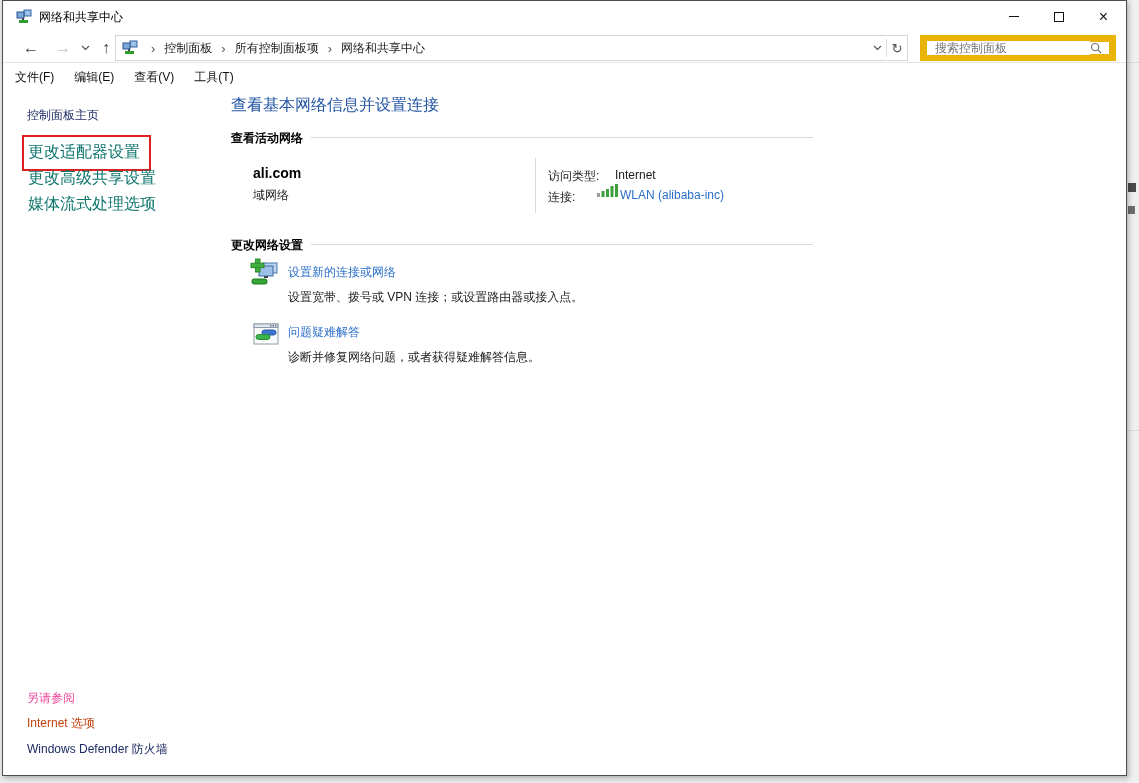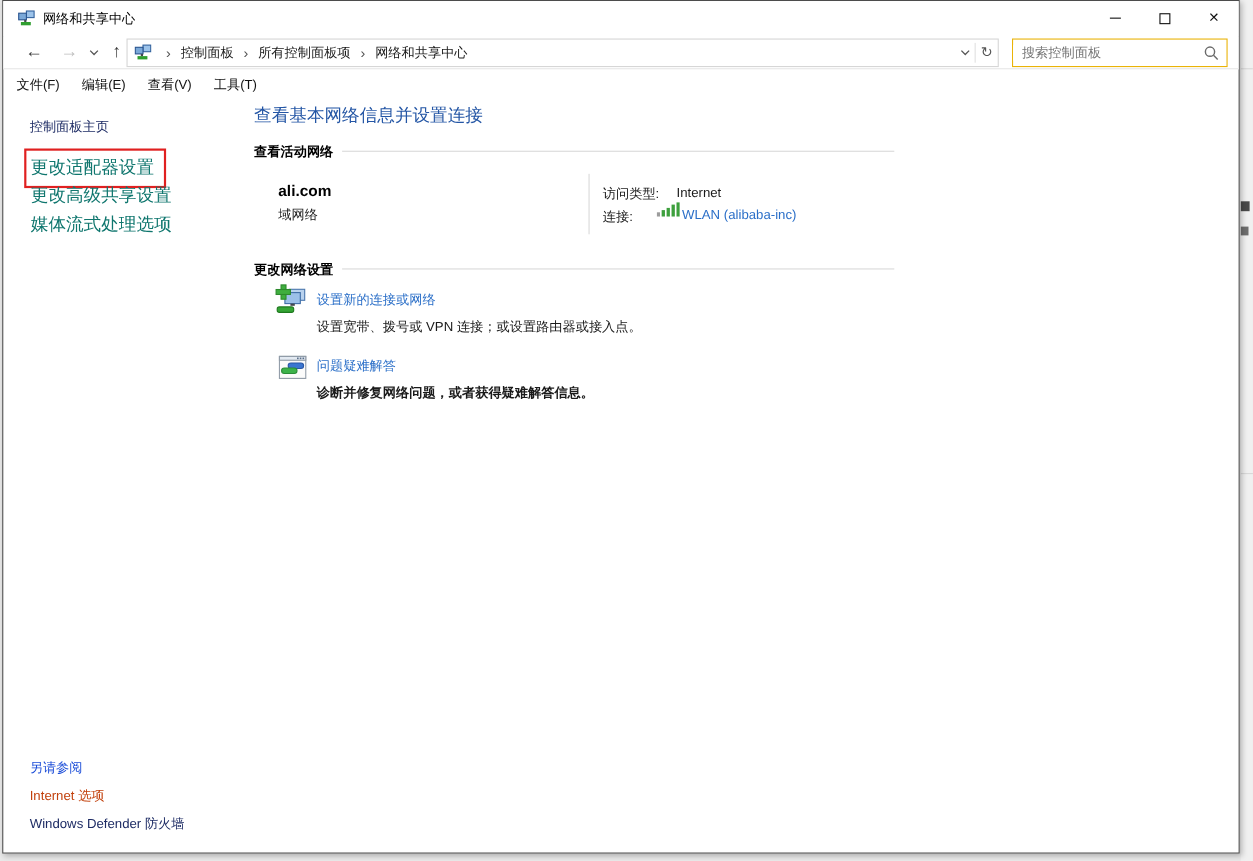--- a/index.html
+++ b/index.html
@@ -39,38 +39,38 @@
                 border:1px solid #d6d6d6; background:#fff; display:flex; align-items:center; }
   .addressbox .crumb-icon { margin-left:6px; width:16px; height:16px; flex:0 0 auto; }
   .crumbs { display:flex; align-items:center; font-size:12px; color:#1a1a1a; margin-left:4px; }
   .crumb-sep { margin:0 9px; color:#555; font-size:13px; }
   .crumb { cursor:default; white-space:nowrap; }
   .addr-right { margin-left:auto; display:flex; align-items:center; height:100%; }
   .addr-btn { width:18px; height:100%; display:flex; align-items:center; justify-content:center; color:#555; }
   .addr-sep { width:1px; height:18px; background:#e0e0e0; }
   .addr-refresh { width:20px; font-size:13px; }
   .searchbox { position:absolute; left:917px; top:2px; width:196px; height:26px;
-               border:1px solid #eab308; background:#fff; display:flex; align-items:center; }
+               border:7px solid #eab308; background:#fff; display:flex; align-items:center; }
   .searchbox input { border:none; outline:none; flex:1; font-size:12px; color:#333; padding-left:8px;
                      font-family:"Liberation Sans","DejaVu Sans",sans-serif; }
   .searchbox input::placeholder { color:#767676; opacity:1; }
   .searchbox .mag { margin-right:7px; }
 
   
   .menubar { position:absolute; left:0; top:63px; width:100%; height:27px;
              display:flex; align-items:center; padding-left:12px; gap:20px; }
   .menu-item { font-size:12px; color:#111; cursor:default; }
 
   
   .side-home { position:absolute; left:24px; top:106px; font-size:12px; color:#1d2b64; cursor:pointer; }
   .highlight { position:absolute; left:19px; top:134px; border:2px solid #e02020; padding:5px 9px 6px 4px; }
   .side-link { font-size:16px; color:#0f766e; cursor:pointer; white-space:nowrap; }
   .side-link.l2 { position:absolute; left:25px; top:167px;text-align:right; }
   .side-link.l3 { position:absolute; left:25px; top:193px; }
-  .seealso-head { position:absolute; left:24px; top:689px; font-size:12px; color:#1d4ed8; }
+  .seealso-head { position:absolute; left:24px; top:689px; font-size:12px; color:#ec4899; }
   .seealso-link1 { position:absolute; left:24px; top:714px; font-size:12px; color:#c2410c; cursor:pointer; }
   .seealso-link2 { position:absolute; left:24px; top:740px; font-size:12px; color:#1d2b64; cursor:pointer; }
 
   
   .main-title { position:absolute; left:228px; top:94px; font-size:16px; color:#2456a5; }
   .sec-head { position:absolute; font-size:12px; font-weight:bold; color:#000; }
   .sec1-head { left:228px; top:129px; }
   .sec2-head { left:228px; top:236px; }
   .rule { position:absolute; height:1px; background:#d9d9d9; }
   .rule1 { left:308px; top:136px; width:502px; }
@@ -84,21 +84,21 @@
   .conn-lbl { left:545px; top:188px; }
   .wifi { position:absolute; left:594px; top:182px; }
   .conn-val { position:absolute; left:617px; top:187px; font-size:12px; color:#2b6fc8; cursor:pointer; }
   .task-icon1 { position:absolute; left:247px; top:257px; }
   .task-icon2 { position:absolute; left:250px; top:320px; }
   .task-link { position:absolute; font-size:12px; color:#2b6fc8; cursor:pointer; }
   .task1-link { left:285px; top:263px; }
   .task2-link { left:285px; top:323px; }
   .task-desc { position:absolute; font-size:12px; color:#1a1a1a; }
   .task1-desc { left:285px; top:288px; }
-  .task2-desc { left:285px; top:348px;font-weight:bold; }
+  .task2-desc { left:285px; top:348px; }
 </style>
 </head>
 <body>
 
 <div class="bg-strip">
   <div class="hline" style="top:62px"></div>
   <div class="hline" style="top:430px"></div>
   <div class="mark1"></div>
   <div class="mark2"></div>
 </div>

